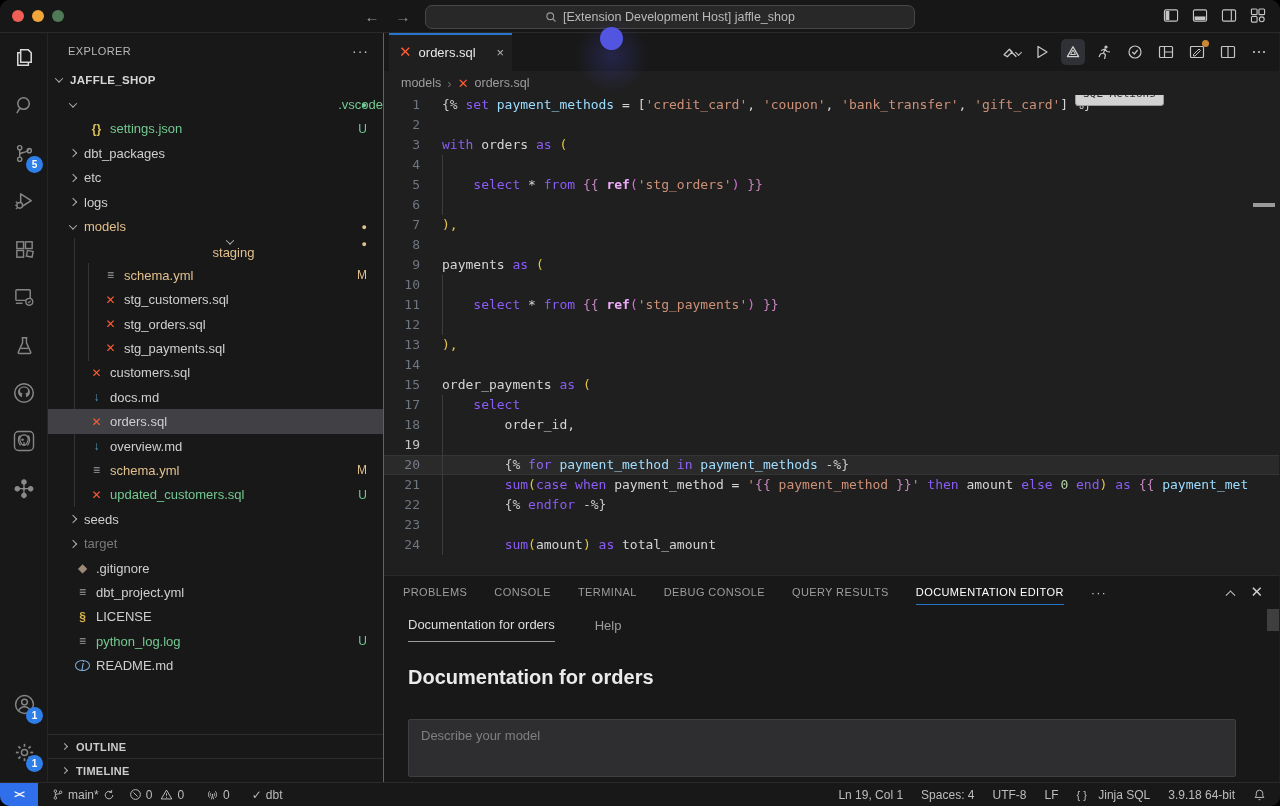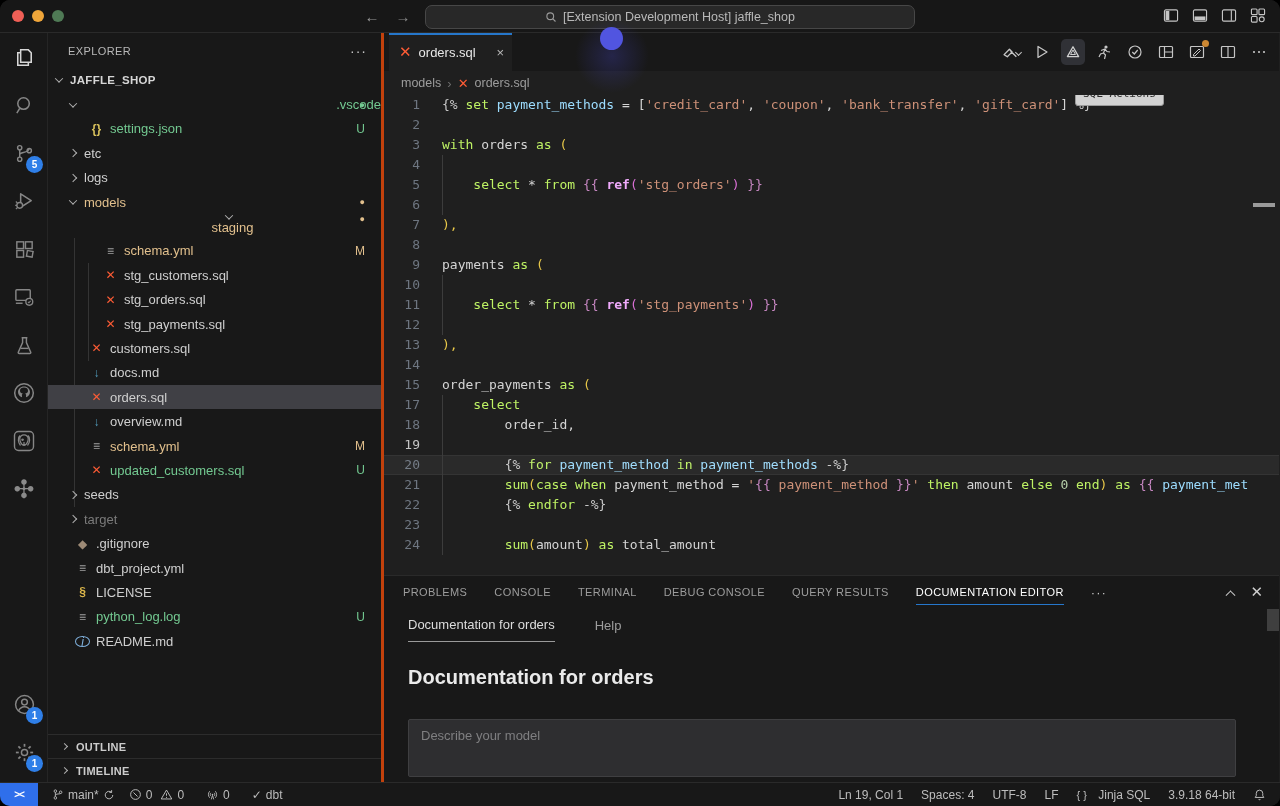--- a/index.html
+++ b/index.html
@@ -26,21 +26,21 @@
   
   .activitybar{position:relative;width:48px;background:#181818;border-right:1px solid #252525;flex:none}
   .act{position:relative;width:48px;height:48px;display:flex;align-items:center;justify-content:center;color:#868686}
   .act.active{color:#d7d7d7}
   .act svg{display:block}
   .badge{position:absolute;right:5px;bottom:4px;min-width:17px;height:17px;border-radius:9px;background:#2f7fe8;color:#fff;font-size:10px;line-height:17px;text-align:center;font-weight:bold}
   .act-bottom{position:absolute;bottom:6px;left:0}
   .dbt-gray{font-size:25px;font-weight:bold;color:#8a8a8a;transform:rotate(0deg)}
 
   
-  .sidebar{position:relative;width:336px;background:#181818;border-right:3px solid #c2410c;flex:none;font-size:13px}
+  .sidebar{position:relative;width:336px;background:#181818;border-right:1px solid #c2410c;flex:none;font-size:13px}
   .sb-header{display:flex;align-items:center;height:35px;padding:0 14px 0 20px;color:#b8b8b8;font-size:11px;letter-spacing:.4px}
   .sb-header .more{margin-left:auto;color:#c5c5c5;font-size:14px;letter-spacing:1px}
   .tree{position:relative}
   .trow{position:relative;display:flex;align-items:center;height:24.4px;color:#cfcfcf;white-space:nowrap}
   .trow.selected{background:#404045}
   .trow .chev{display:inline-block;width:6px;height:6px;border-right:1.3px solid #b0b0b0;border-bottom:1.3px solid #b0b0b0;margin-right:8px;flex:none}
   .chev.exp{transform:rotate(45deg) translate(-1px,-1px)}
   .chev.col{transform:rotate(-45deg)}
   .trow .ficon{display:inline-block;width:15px;margin-right:6px;text-align:center;flex:none;font-size:12px}
   .root-label{font-weight:bold;font-size:11.5px;color:#d6d6d6;letter-spacing:.3px}
@@ -77,21 +77,21 @@
   .breadcrumb .bicon{color:#ff5c35;font-weight:bold;font-size:13px}
 
   .codewrap{position:relative;flex:1;overflow:hidden;background:#1f1f1f;font-family:"DejaVu Sans Mono","Liberation Mono",monospace;font-size:13px;line-height:20px}
   .cl{display:flex;height:20px;white-space:pre}
   .cl .ln{width:36px;text-align:right;color:#6e7681;flex:none}
   .cl .lt{margin-left:22px}
   .cl.cur .ln{color:#c6c6c6}
   .curline{position:absolute;left:0;right:0;height:20px;background:rgba(255,255,255,.05);border-top:1px solid rgba(255,255,255,.05);border-bottom:1px solid rgba(255,255,255,.05)}
   .iguide{position:absolute;width:1px;background:#3c3c3c}
   .ruler-mark{position:absolute;background:#9a9a9a}
-  .t-k{color:#bef264}.t-v{color:#9cdcfe}.t-s{color:#ce9178}.t-n{color:#b5cea8}
+  .t-k{color:#8b5cf6}.t-v{color:#9cdcfe}.t-s{color:#ce9178}.t-n{color:#b5cea8}
   .t-p{color:#d4d4d4}.t-j{color:#c8c8c8}.t-b{color:#c586c0}.t-g{color:#e8c849}
   .t-o{color:#da70d6}.t-f{color:#f0abfc;font-weight:bold}
   .tooltip{position:absolute;background:#d2d2d2;color:#2b2b2b;border:1px solid #9a9a9a;font-size:11px;padding:1px 7px;border-radius:3px;z-index:50}
 
   
   .panel{position:relative;height:207px;background:#181818;border-top:1px solid #2a2a2a;flex:none}
   .ptabs{display:flex;align-items:center;height:32px;padding-left:19px;gap:27px;font-size:11px;letter-spacing:.4px;color:#9d9d9d}
   .ptab{position:relative;height:32px;display:flex;align-items:center}
   .ptab.active{color:#fff}
   .ptab.active::after{content:"";position:absolute;left:0;right:0;bottom:3px;height:1.5px;background:#2677cb}
@@ -270,20 +270,24 @@
           </div>
           <div class="trow" style="padding-left: 22px; justify-content: space-between;">
             <span class="chev exp"></span>
             <span class="lab-green">.vscode</span>
             <span class="rbadge rb-dotg">●</span>
           </div>
           <div class="trow" style="padding-left: 41px;">
             <span class="ficon ic-json">{}</span>
             <span class="lab-green">settings.json</span>
             <span class="rbadge rb-U">U</span>
+          </div>
+          <div class="trow" style="padding-left: 22px;">
+            <span class="chev col"></span>
+            <span>dbt_packages</span>
           </div>
           <div class="trow" style="padding-left: 22px;">
             <span class="chev col"></span>
             <span>etc</span>
           </div>
           <div class="trow" style="padding-left: 22px;">
             <span class="chev col"></span>
             <span>logs</span>
           </div>
           <div class="trow" style="padding-left: 22px;">

